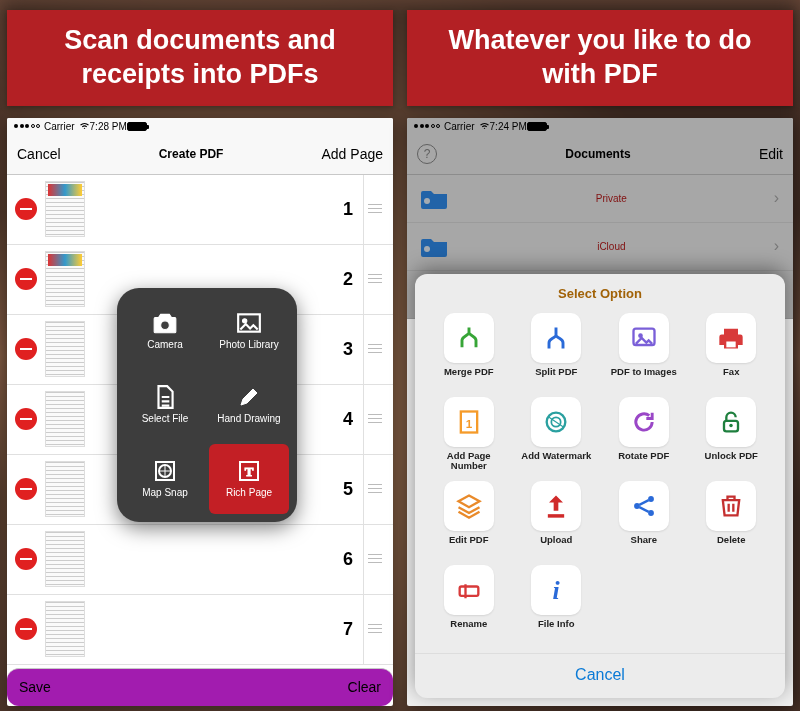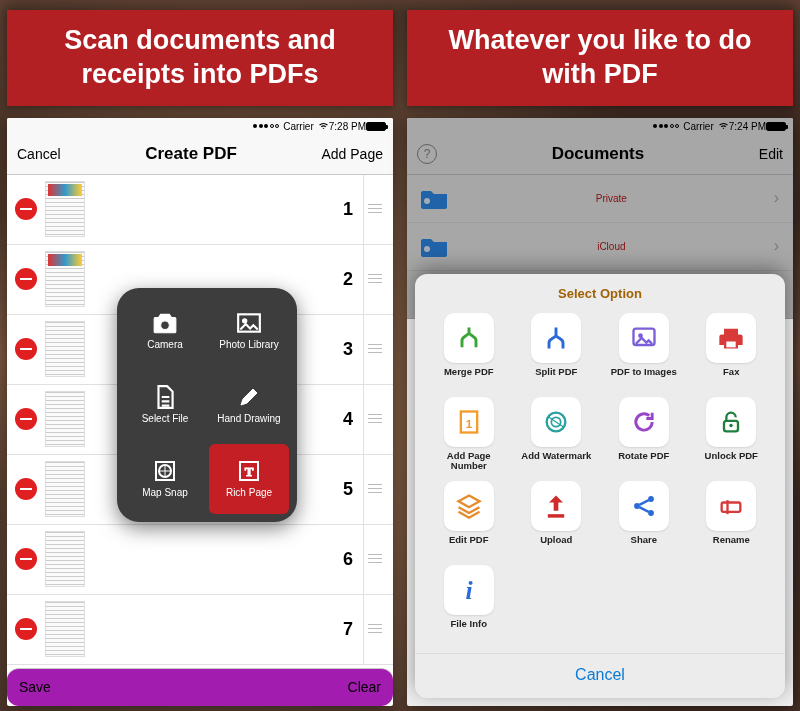--- a/index.html
+++ b/index.html
@@ -37,21 +37,21 @@
     display: flex;
     flex-direction: column;
     position: relative;
   }
   .phone.right { background: #efefef; }
 
   .statusbar {
     height: 17px;
     display: flex;
     align-items: center;
-    justify-content: flex-end;
+    justify-content: flex-start;
     padding: 0 7px;
     font-size: 10px;
     color: #000;
     background: #f8f8f8;
   }
   .status-left, .status-right { display: flex; align-items: center; gap: 4px; }
   .sig-dots { display:flex; gap:1.5px; align-items:center; }
   .sig-dots span { width:4px; height:4px; border-radius:50%; background:#000; }
   .sig-dots span.o { background:transparent; border:0.8px solid #000; }
   .wifi-ic { width:11px; height:8px; }
@@ -61,21 +61,21 @@
 
   .navbar {
     height: 40px;
     border-bottom: 1px solid #c8c8c8;
     display: flex;
     align-items: center;
     justify-content: space-between;
     padding: 0 10px;
     background: #f8f8f8;
   }
-  .nav-title { font-weight: 600; font-size: 17px; }
+  .nav-title { font-weight: 600; font-size: 12px; }
   .nav-btn { font-size: 14px; color: #000; }
   .nav-help { width:20px; height:20px; border:1.5px solid #888; border-radius:50%; display:flex; align-items:center; justify-content:center; font-size:12px; color:#888;}
 
   
   .page-list { flex:1; overflow:hidden; background:#fff; position:relative; }
   .prow { display:flex; align-items:center; border-bottom:1px solid #e0e0e0; height:70px; padding-right:8px;}
   .del-btn { width:22px; height:22px; background:#e02020; border-radius:50%; margin:0 8px; position:relative;}
   .del-btn::after { content:""; position:absolute; left:5px; right:5px; top:50%; height:2px; margin-top:-1px; background:#fff;}
   .thumb {
     width: 40px; height: 56px; background:#fafafa; border:1px solid #ddd;
@@ -436,20 +436,29 @@
                   <circle cx="18" cy="6" r="2.5" fill="#2a6ad8"></circle>
                   <circle cx="18" cy="18" r="2.5" fill="#2a6ad8"></circle>
                   <path stroke="#2a6ad8" stroke-width="2" d="M8 11l8-4M8 13l8 4"></path>
                 </svg>
               </div>
               <div class="sheet-label">Share</div>
             </div>
             <div class="sheet-item">
               <div class="sheet-icon">
                 <svg viewBox="0 0 24 24">
+                  <path fill="none" stroke="#c53030" stroke-width="2" d="M5 7h14l-1.5 13h-11zM9 7V4h6v3M4 7h16"></path>
+                  <path stroke="#c53030" stroke-width="2" d="M10 10v7M14 10v7"></path>
+                </svg>
+              </div>
+              <div class="sheet-label">Delete</div>
+            </div>
+            <div class="sheet-item">
+              <div class="sheet-icon">
+                <svg viewBox="0 0 24 24">
                   <rect x="4" y="9" width="16" height="8" rx="1.5" fill="none" stroke="#d83a3a" stroke-width="2"></rect>
                   <path stroke="#d83a3a" stroke-width="2" d="M9 7v12"></path>
                 </svg>
               </div>
               <div class="sheet-label">Rename</div>
             </div>
             <div class="sheet-item">
               <div class="sheet-icon">
                 <svg viewBox="0 0 24 24">
                   <text x="12" y="20" text-anchor="middle" fill="#2a6ad8" font-size="22" font-family="Georgia,serif" font-style="italic" font-weight="bold">i</text>

